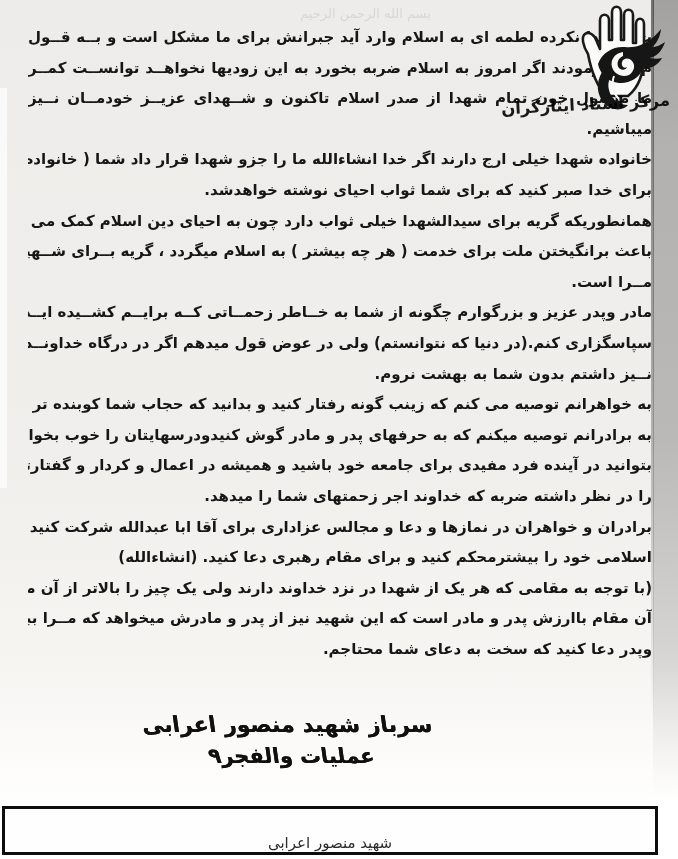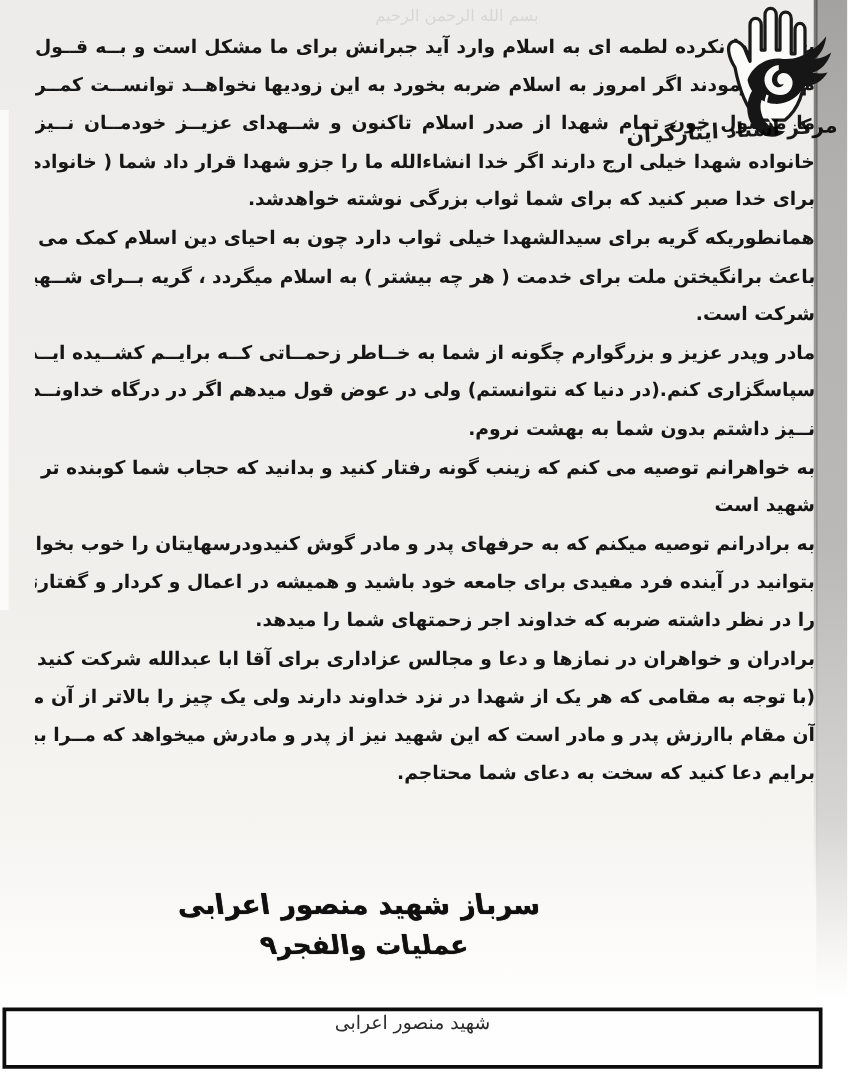--- a/index.html
+++ b/index.html
@@ -61,71 +61,72 @@
     direction:rtl; text-align:center;
     transform:skewX(8deg);
     color:#101010; font-weight:bold;
   }
   .sig-name { font-size:22px; letter-spacing:.5px; text-shadow:0 0 .6px #101010; }
   .sig-op   { font-size:21px; margin-top:7px; text-shadow:0 0 .6px #101010; }
   
   .caption-box {
     position:absolute; left:2px; right:20px; top:806px; height:43px; z-index:6;
     border:3px solid #0d0d0d; background:#fefefe;
-    display:flex; align-items:flex-start; justify-content:center;
+    display:flex; align-items:flex-end; justify-content:center;
     direction:rtl;
   }
   .caption-text { font-size:15px; color:#2a2a2a; font-weight:normal; }
 </style>
 </head>
 <body>
 
 <div class="page">
 
   <div class="scan-edge-right"></div>
   <div class="scan-edge-left"></div>
 
   <div class="bismillah">بسم الله الرحمن الرحیم</div>
 
   <div class="content">
     <div class="para">
       <div class="line">ت ما خدا نکرده لطمه ای به اسلام وارد آید جبرانش برای ما مشکل است و بــه قــول</div>
       <div class="line">م که فرمودند اگر امروز به اسلام ضربه بخورد به این زودیها نخواهــد توانســت کمــر</div>
       <div class="line">ما مسئول خون تمام شهدا از صدر اسلام تاکنون و شــهدای عزیــز خودمــان نــیز</div>
+      <div class="line end">میباشیم.</div>
     </div>
     <div class="para">
       <div class="line">خانواده شهدا خیلی ارج دارند اگر خدا انشاءالله ما را جزو شهدا قرار داد شما ( خانواده عزیــزم)</div>
-      <div class="line end">برای خدا صبر کنید که برای شما ثواب بزرگی نوشته خواهدشد.</div>
+      <div class="line end">برای خدا صبر کنید که برای شما ثواب احیای نوشته خواهدشد.</div>
     </div>
     <div class="para">
       <div class="line">همانطوریکه گریه برای سیدالشهدا خیلی ثواب دارد چون به احیای دین اسلام کمک می کنــد و</div>
       <div class="line">باعث برانگیختن ملت برای خدمت ( هر چه بیشتر ) به اسلام میگردد ، گریه بــرای شــهید هــم</div>
-      <div class="line end">شرکت است.</div>
+      <div class="line end">مــرا است.</div>
     </div>
     <div class="para">
       <div class="line">مادر وپدر عزیز و بزرگوارم چگونه از شما به خــاطر زحمــاتی کــه برایــم کشــیده ایــد بتوانــم</div>
       <div class="line">سپاسگزاری کنم.(در دنیا که نتوانستم) ولی در عوض قول میدهم اگر در درگاه خداونــد متعــال</div>
       <div class="line end">نــیز داشتم بدون شما به بهشت نروم.</div>
     </div>
     <div class="para">
       <div class="line">به خواهرانم توصیه می کنم که زینب گونه رفتار کنید و بدانید که حجاب شما کوبنده تر از خون</div>
-      <div class="line end">شهید است</div>
     </div>
     <div class="para">
       <div class="line">به برادرانم توصیه میکنم که به حرفهای پدر و مادر گوش کنیدودرسهایتان را خوب بخوانیــد تــا</div>
       <div class="line">بتوانید در آینده فرد مفیدی برای جامعه خود باشید و همیشه در اعمال و کردار و گفتارتان خدا</div>
       <div class="line end">را در نظر داشته ضربه که خداوند اجر زحمتهای شما را میدهد.</div>
     </div>
     <div class="para">
       <div class="line">برادران و خواهران در نمازها و دعا و مجالس عزاداری برای آقا ابا عبدالله شرکت کنید و وحــدت</div>
+      <div class="line end">اسلامی خود را بیشترمحکم کنید و برای مقام رهبری دعا کنید. (انشاءالله)</div>
     </div>
     <div class="para">
       <div class="line">(با توجه به مقامی که هر یک از شهدا در نزد خداوند دارند ولی یک چیز را بالاتر از آن میدانند و</div>
       <div class="line">آن مقام باارزش پدر و مادر است که این شهید نیز از پدر و مادرش میخواهد که مــرا ببخشــید و</div>
-      <div class="line end">برایم دعا کنید که سخت به دعای شما محتاجم.</div>
+      <div class="line end">وپدر دعا کنید که سخت به دعای شما محتاجم.</div>
     </div>
   </div>
 
   <div class="logo">
     <svg width="100" height="118" viewBox="0 0 100 118" xmlns="http://www.w3.org/2000/svg">
       <path d="M 20 52 C 15 44 13 35 17 32 C 21 29 27 33 29 40 L 32 47 L 32 18 C 32 11 41 11 41 18 L 41 38 L 44 38 L 44 10 C 44 3 53 3 53 10 L 53 38 L 56 38 L 56 13 C 56 6 65 6 65 13 L 65 41 L 68 41 L 68 22 C 68 15 76 15 76 22 L 76 52 C 76 72 70 86 60 94 L 38 94 C 29 84 23 68 20 52 Z" fill="#fbfbfa" stroke="#1a1a1a" stroke-width="2.6" stroke-linejoin="round"></path>
       <path d="M 30 62 C 34 50 46 44 57 45 C 67 46 74 43 80 39 C 85 36 89 32 93 27 C 92 35 89 41 84 45 C 88 45 93 43 97 40 C 94 49 89 54 82 56 C 86 57 90 57 94 56 C 90 63 83 67 75 67 C 71 76 61 82 51 81 C 40 80 32 72 30 62 Z" fill="#161616"></path>
       <path d="M 55 50 C 47 51 42 58 44 65 C 46 72 54 76 61 73 C 66 70 68 63 64 59 C 61 55 55 56 54 60 C 53 64 56 67 59 65 C 58 68 54 69 51 66 C 48 62 50 56 55 54 Z" fill="#f8f8f7"></path>
       <path d="M 34 70 C 28 80 28 93 37 102 C 44 109 55 109 60 103 C 51 103 43 97 41 88 C 39 80 42 74 47 71 Z" fill="#161616"></path>
       <path d="M 46 74 C 43 82 45 92 52 98" fill="none" stroke="#f8f8f7" stroke-width="2"></path>

